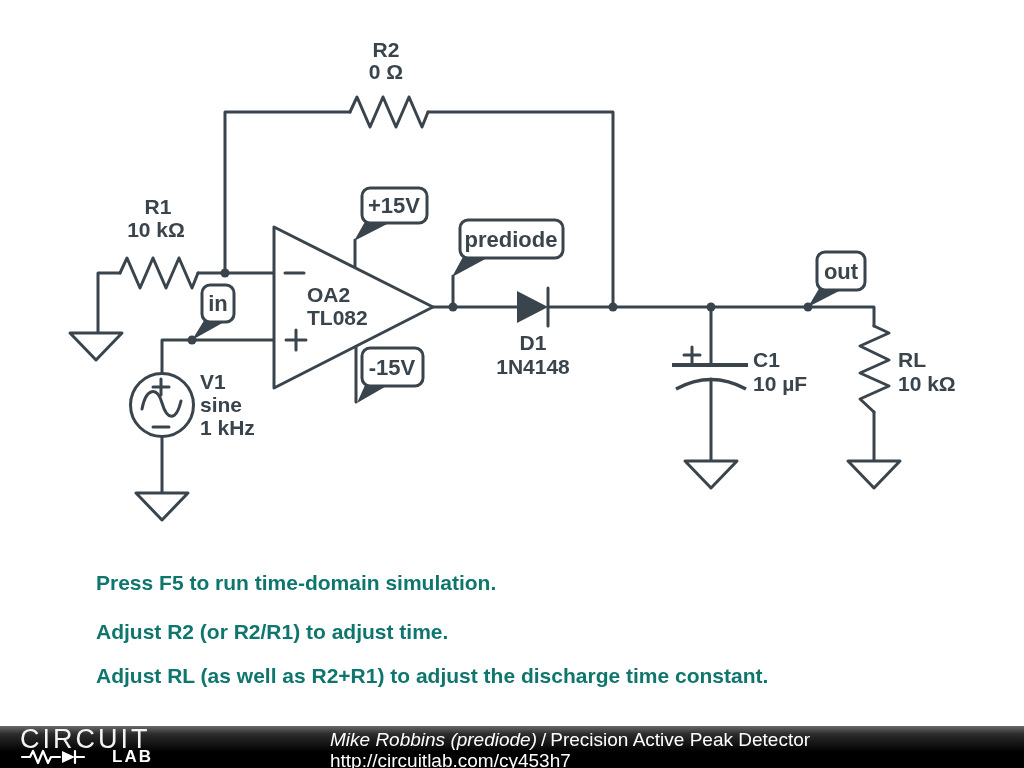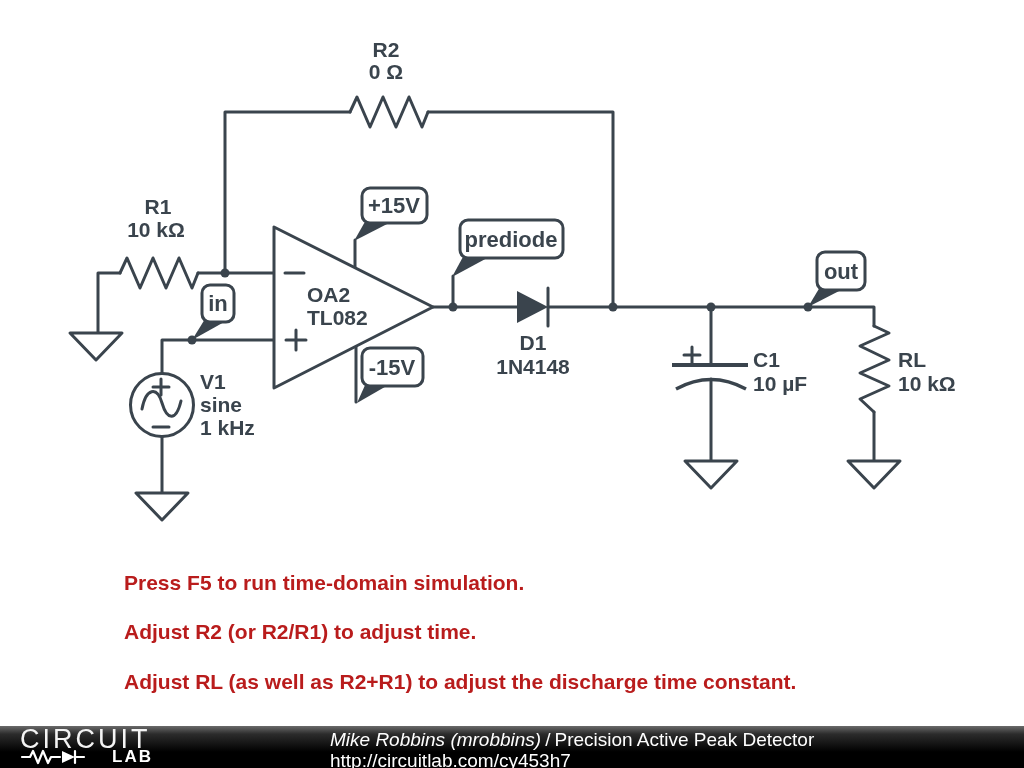--- a/index.html
+++ b/index.html
@@ -14,24 +14,24 @@
   }
   .flag-label{
     font-family:"Liberation Sans",sans-serif;
     font-weight:bold;font-size:22px;fill:#3a444d;
   }
   .wire{stroke:#3a444d;stroke-width:3;fill:none;stroke-linecap:round;stroke-linejoin:round;}
   .flagbox{fill:#ffffff;stroke:#3a444d;stroke-width:3;}
   .solid{fill:#3a444d;stroke:none;}
   .notes{position:absolute;left:96px;top:560px;width:820px;}
   .note-line{
-    font-weight:bold;font-size:21px;color:#b91c1c;
-    position:absolute;left:0;white-space:nowrap;margin-left:28px;
-  }
-  #note1{top:11px;} #note2{top:60px;} #note3{top:110px;}
+    font-weight:bold;font-size:21px;color:#0f766e;
+    position:absolute;left:0;white-space:nowrap;
+  }
+  #note1{top:11px;} #note2{top:60px;} #note3{top:104px;}
   .footer{
     position:absolute;left:0;top:726px;width:1024px;height:42px;
     background:linear-gradient(180deg,#6a6a6a 0px,#2c2c2c 8px,#000000 26px);
     color:#ffffff;
   }
   .logo{position:absolute;left:20px;top:3px;width:150px;}
   .logo-word{
     font-size:27px;font-weight:200;letter-spacing:3px;color:#f4f4f4;
     line-height:20px;
   }
@@ -188,17 +188,17 @@
       <svg width="92" height="16" viewBox="0 0 92 16">
         <path d="M 2,8 L 10,8 L 13,2 L 18,14 L 23,2 L 28,14 L 31,8 L 40,8" stroke="#ffffff" stroke-width="2.2" fill="none" stroke-linejoin="round" stroke-linecap="round"></path>
         <path d="M 42,2 L 42,14 L 55,8 Z" fill="#ffffff"></path>
         <path d="M 55,2 L 55,14 M 55,8 L 64,8" stroke="#ffffff" stroke-width="2.2" fill="none" stroke-linecap="round"></path>
       </svg>
       <span class="logo-sub">LAB</span>
     </div>
   </div>
   <div class="footer-text">
     <div class="footer-line1">
-      <span class="footer-author">Mike Robbins (mrobbins)</span><span class="footer-sep">/</span><span class="footer-title">Precision Active Peak Detector</span>
+      <span class="footer-author">Mike Robbins (prediode)</span><span class="footer-sep">/</span><span class="footer-title">Precision Active Peak Detector</span>
     </div>
     <div class="footer-url">http://circuitlab.com/cy453h7</div>
   </div>
 </div>
 
 </body></html>

